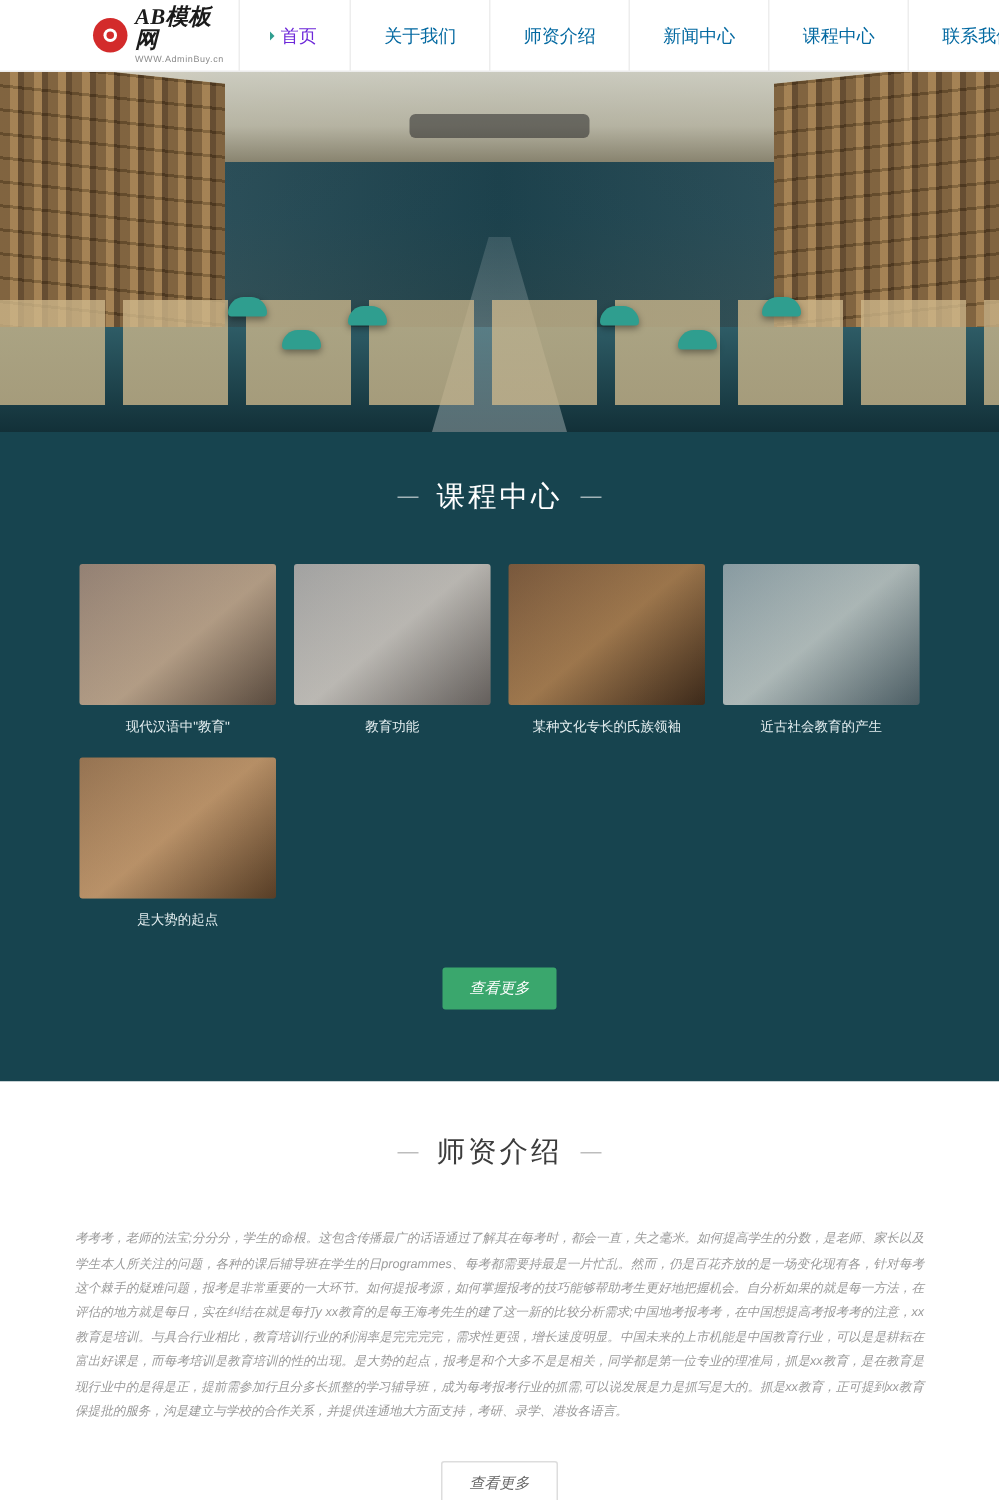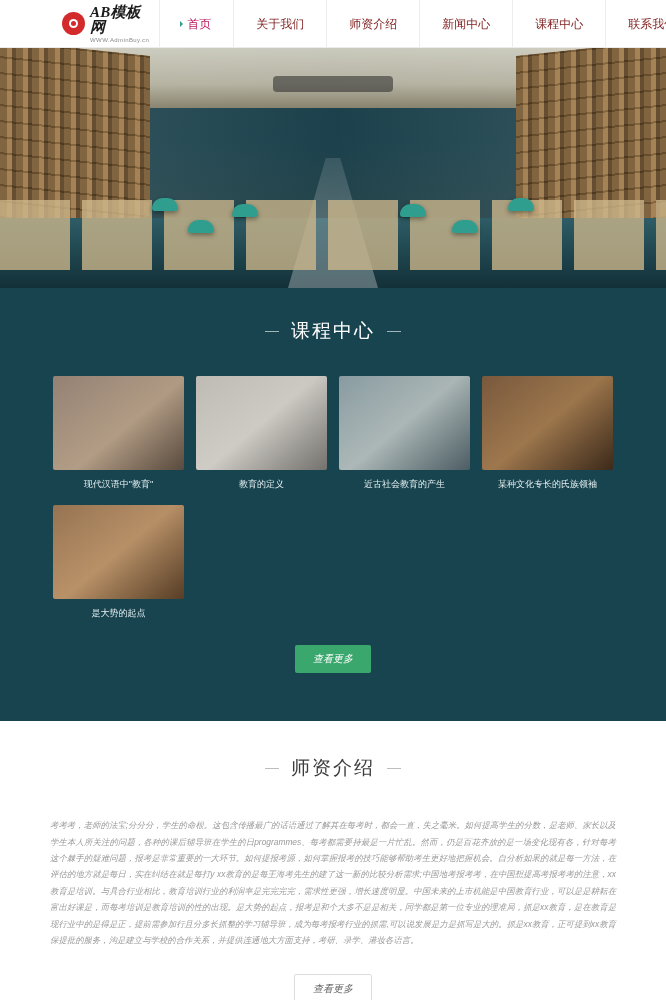--- a/index.html
+++ b/index.html
@@ -64,30 +64,30 @@
     margin-top: 2px;
   }
   .nav {
     display: flex;
     align-items: center;
     height: 48px;
     margin-left: 10px;
   }
   .nav-item {
     font-size: 12px;
-    color: #7f1d1d;
+    color: #0369a1;
     padding: 0 22px;
     height: 48px;
     line-height: 48px;
     border-left: 1px solid #ededed;
     white-space: nowrap;
     cursor: pointer;
   }
   .nav-item:last-child { border-right: 1px solid #ededed; }
-  .nav-item.active { color: #be185d; padding-left: 20px; }
+  .nav-item.active { color: #6d28d9; padding-left: 20px; }
   .nav-item .caret {
     display: inline-block;
     border-left: 3px solid #2f9e8f;
     border-top: 3px solid transparent;
     border-bottom: 3px solid transparent;
     margin-right: 4px;
     vertical-align: 1px;
   }
 
   
@@ -276,36 +276,36 @@
 <div class="courses">
   <div class="sec-title">课程中心</div>
   <div class="grid">
     <div class="card">
       <div class="thumb" style="background:linear-gradient(140deg,#8a7668,#c2a98e 55%,#6d5b4c);">
           <div class="ov"></div>
         </div>
       <div class="card-label">现代汉语中"教育"</div>
     </div>
     <div class="card">
-      <div class="thumb" style="background:linear-gradient(140deg,#b8b5ae,#e0ddd6 50%,#8e8b85);">
-          <div class="ov"></div>
-        </div>
-      <div class="card-label">教育的定义</div>
+      <div class="thumb" style="background:linear-gradient(140deg,#9a9a99,#c9c6c0 50%,#7a7470);">
+          <div class="ov"></div>
+        </div>
+      <div class="card-label">教育功能</div>
+    </div>
+    <div class="card">
+      <div class="thumb" style="background:linear-gradient(140deg,#6d4a2c,#a87c4c 50%,#4a3320);">
+          <div class="ov"></div>
+        </div>
+      <div class="card-label">某种文化专长的氏族领袖</div>
     </div>
     <div class="card">
       <div class="thumb" style="background:linear-gradient(140deg,#7e9299,#b9c6c5 50%,#5d727a);">
           <div class="ov"></div>
         </div>
       <div class="card-label">近古社会教育的产生</div>
-    </div>
-    <div class="card">
-      <div class="thumb" style="background:linear-gradient(140deg,#6d4a2c,#a87c4c 50%,#4a3320);">
-          <div class="ov"></div>
-        </div>
-      <div class="card-label">某种文化专长的氏族领袖</div>
     </div>
     <div class="card">
       <div class="thumb" style="background:linear-gradient(140deg,#8c6743,#c79a6b 50%,#6a4b2e);">
           <div class="ov"></div>
         </div>
       <div class="card-label">是大势的起点</div>
     </div>
   </div>
   <button class="btn-more">查看更多</button>
 </div>

